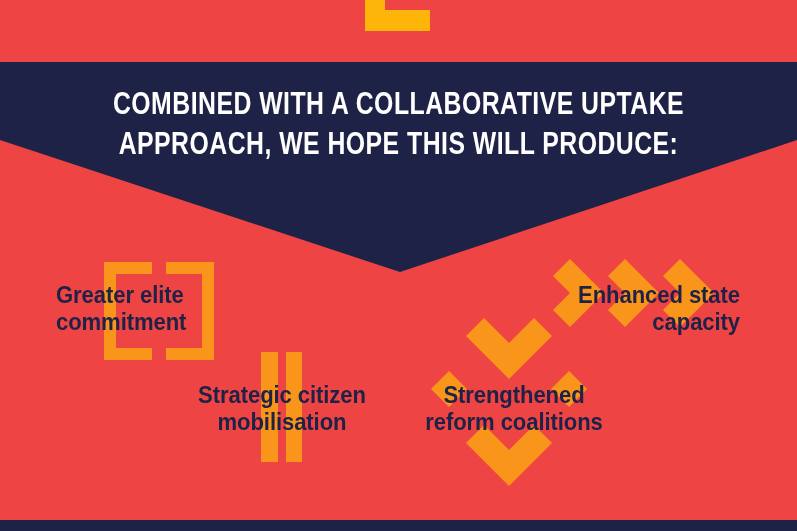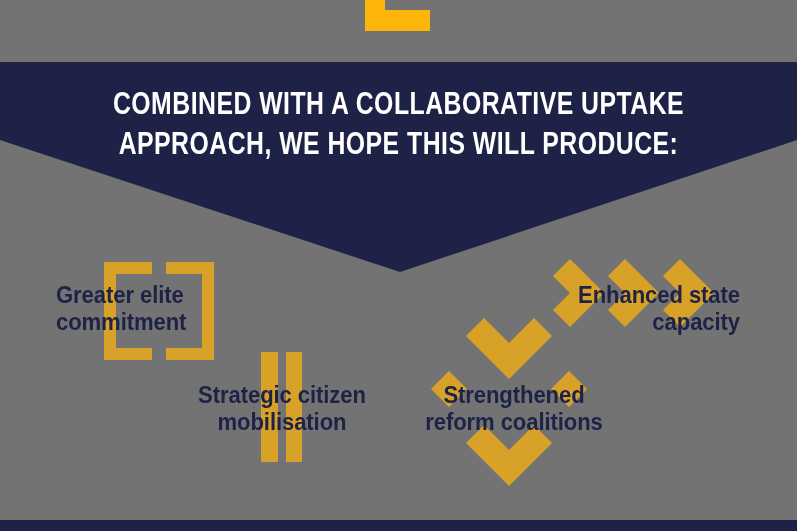--- a/index.html
+++ b/index.html
@@ -5,21 +5,21 @@
   html, body {
     margin: 0;
     padding: 0;
     background: #ffffff;
   }
   #infographic {
     position: relative;
     width: 797px;
     height: 531px;
     overflow: hidden;
-    background: #737373;
+    background: #ef4444;
     font-family: "Liberation Sans", sans-serif;
     -webkit-font-smoothing: antialiased;
   }
 
   
   .deco-layer {
     position: absolute;
     inset: 0;
     z-index: 1;
     pointer-events: none;

